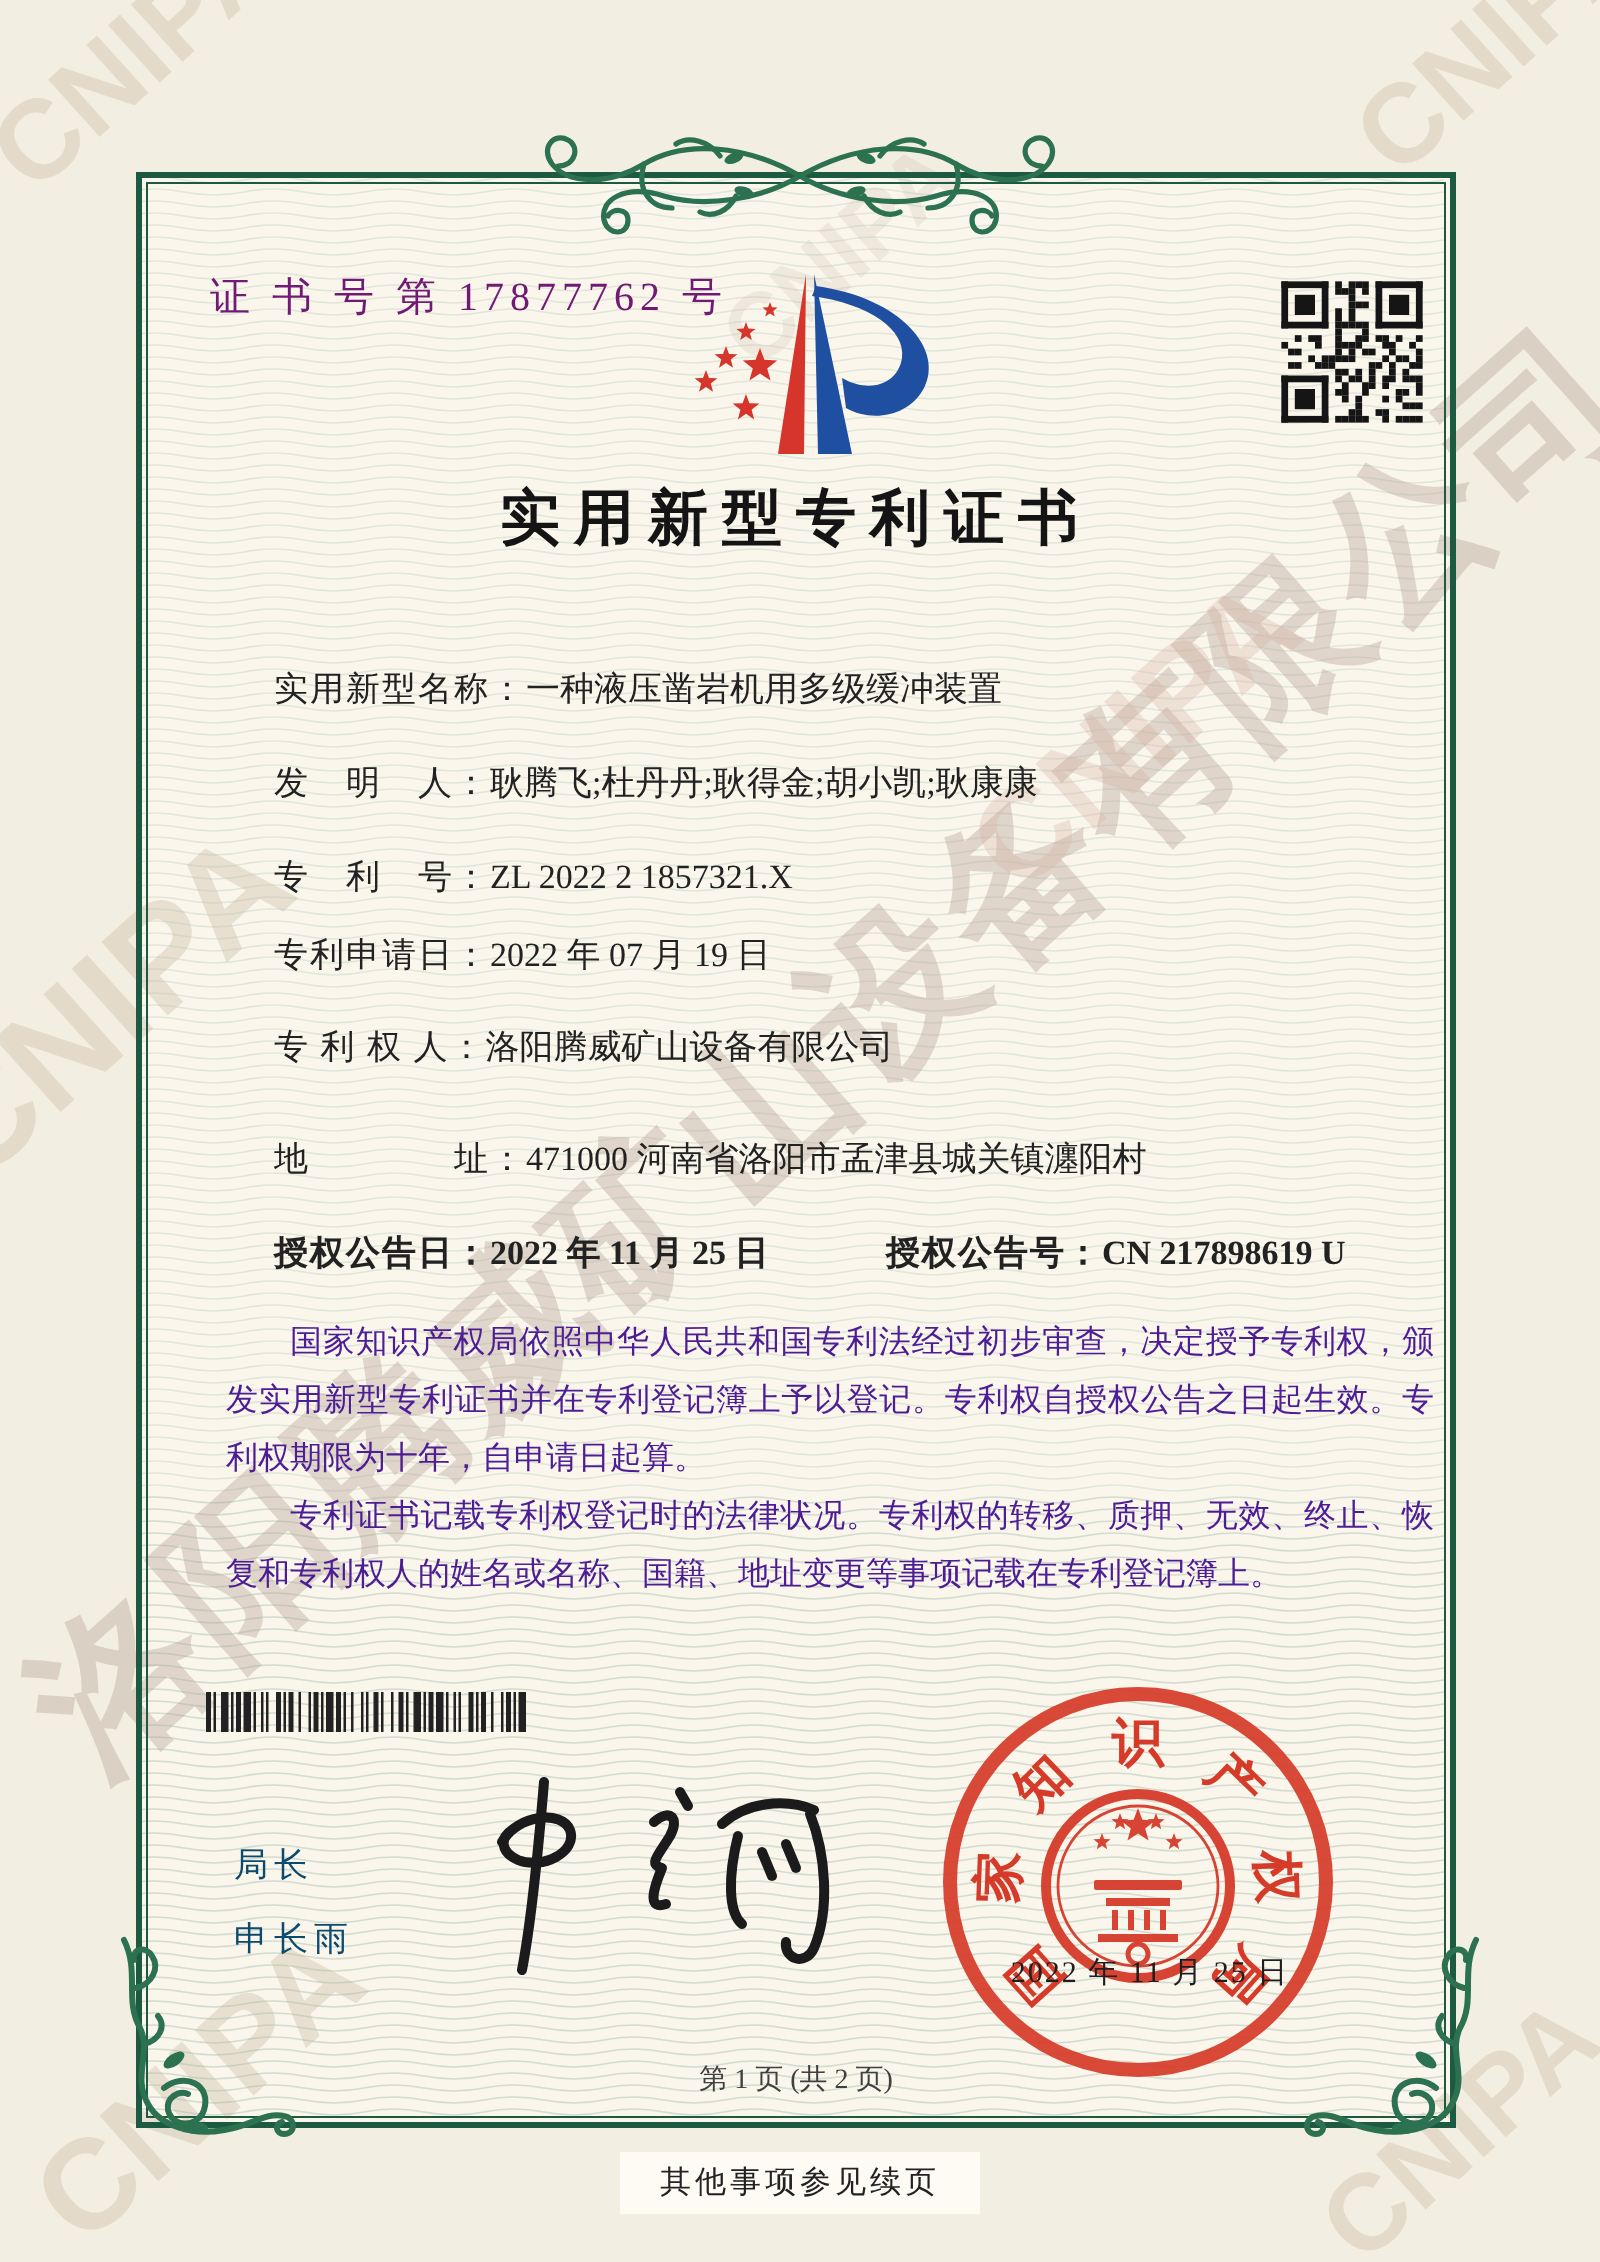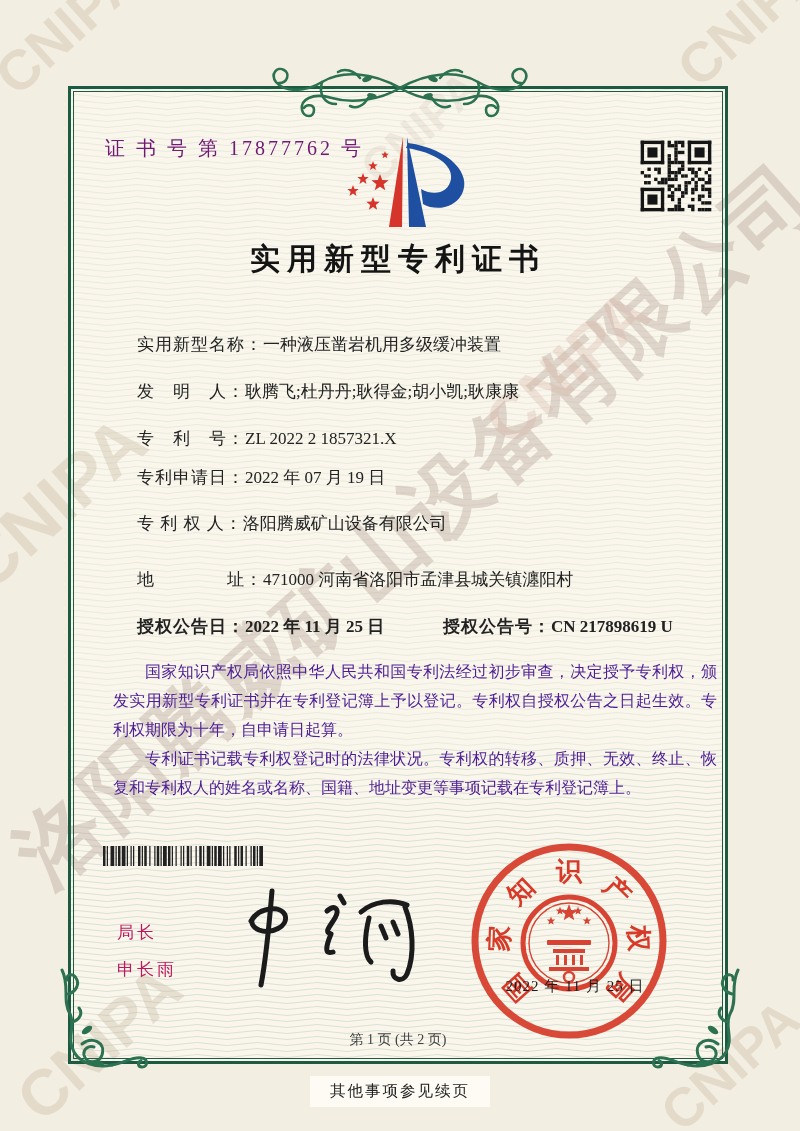--- a/index.html
+++ b/index.html
@@ -44,21 +44,21 @@
   .grant-col2{position:absolute;left:306px;top:0;}
   .f6{width:600px;font-weight:bold;}
   .g2{position:relative;}
 
   .paras{position:absolute;left:30px;top:568px;width:604px;font-size:16px;line-height:29px;
       color:#4c1d95;text-align:justify;margin-left:12px;}
   .paras p{margin:0;text-indent:2em;}
 
   .barcode{position:absolute;left:32px;top:757px;}
 
-  .signer{position:absolute;left:46px;font-size:17px;letter-spacing:3px;color:#be185d;}
+  .signer{position:absolute;left:46px;font-size:17px;letter-spacing:3px;color:#0c4a6e;}
   .signer-title{top:832px;}
   .signer-name{top:869px;}
   .signature{position:absolute;left:150px;top:792px;}
 
   .seal{position:absolute;left:398px;top:752px;}
   .seal-date{position:absolute;left:428px;top:888px;width:152px;text-align:center;font-size:15px;
       letter-spacing:1px;color:#1e1e1e;z-index:5;}
 
   .page-num{position:absolute;left:0;bottom:12px;width:100%;text-align:center;font-size:14px;color:#404040;}
 

